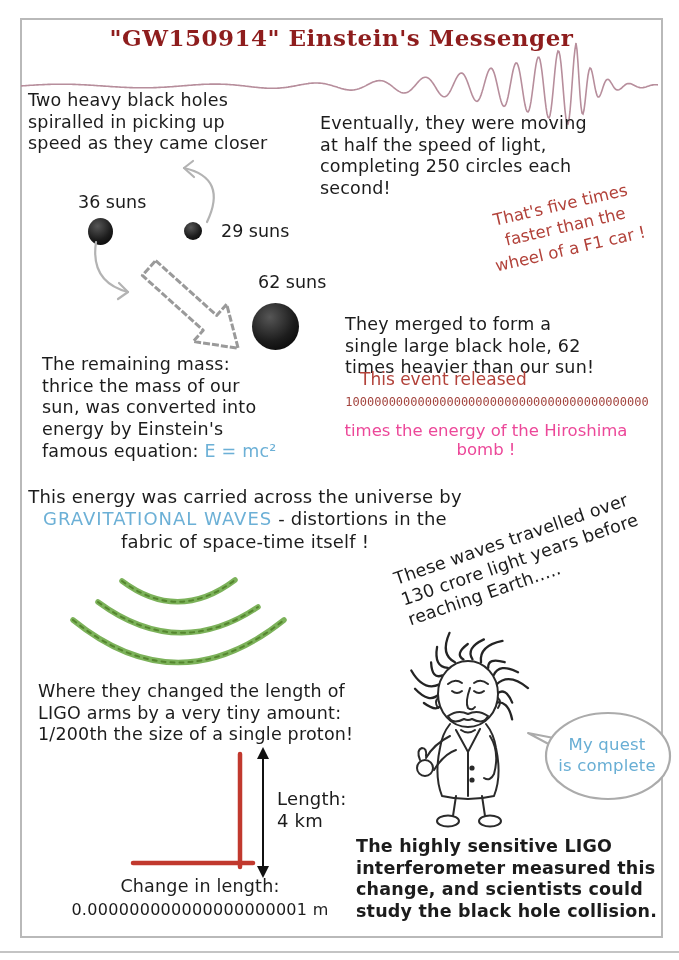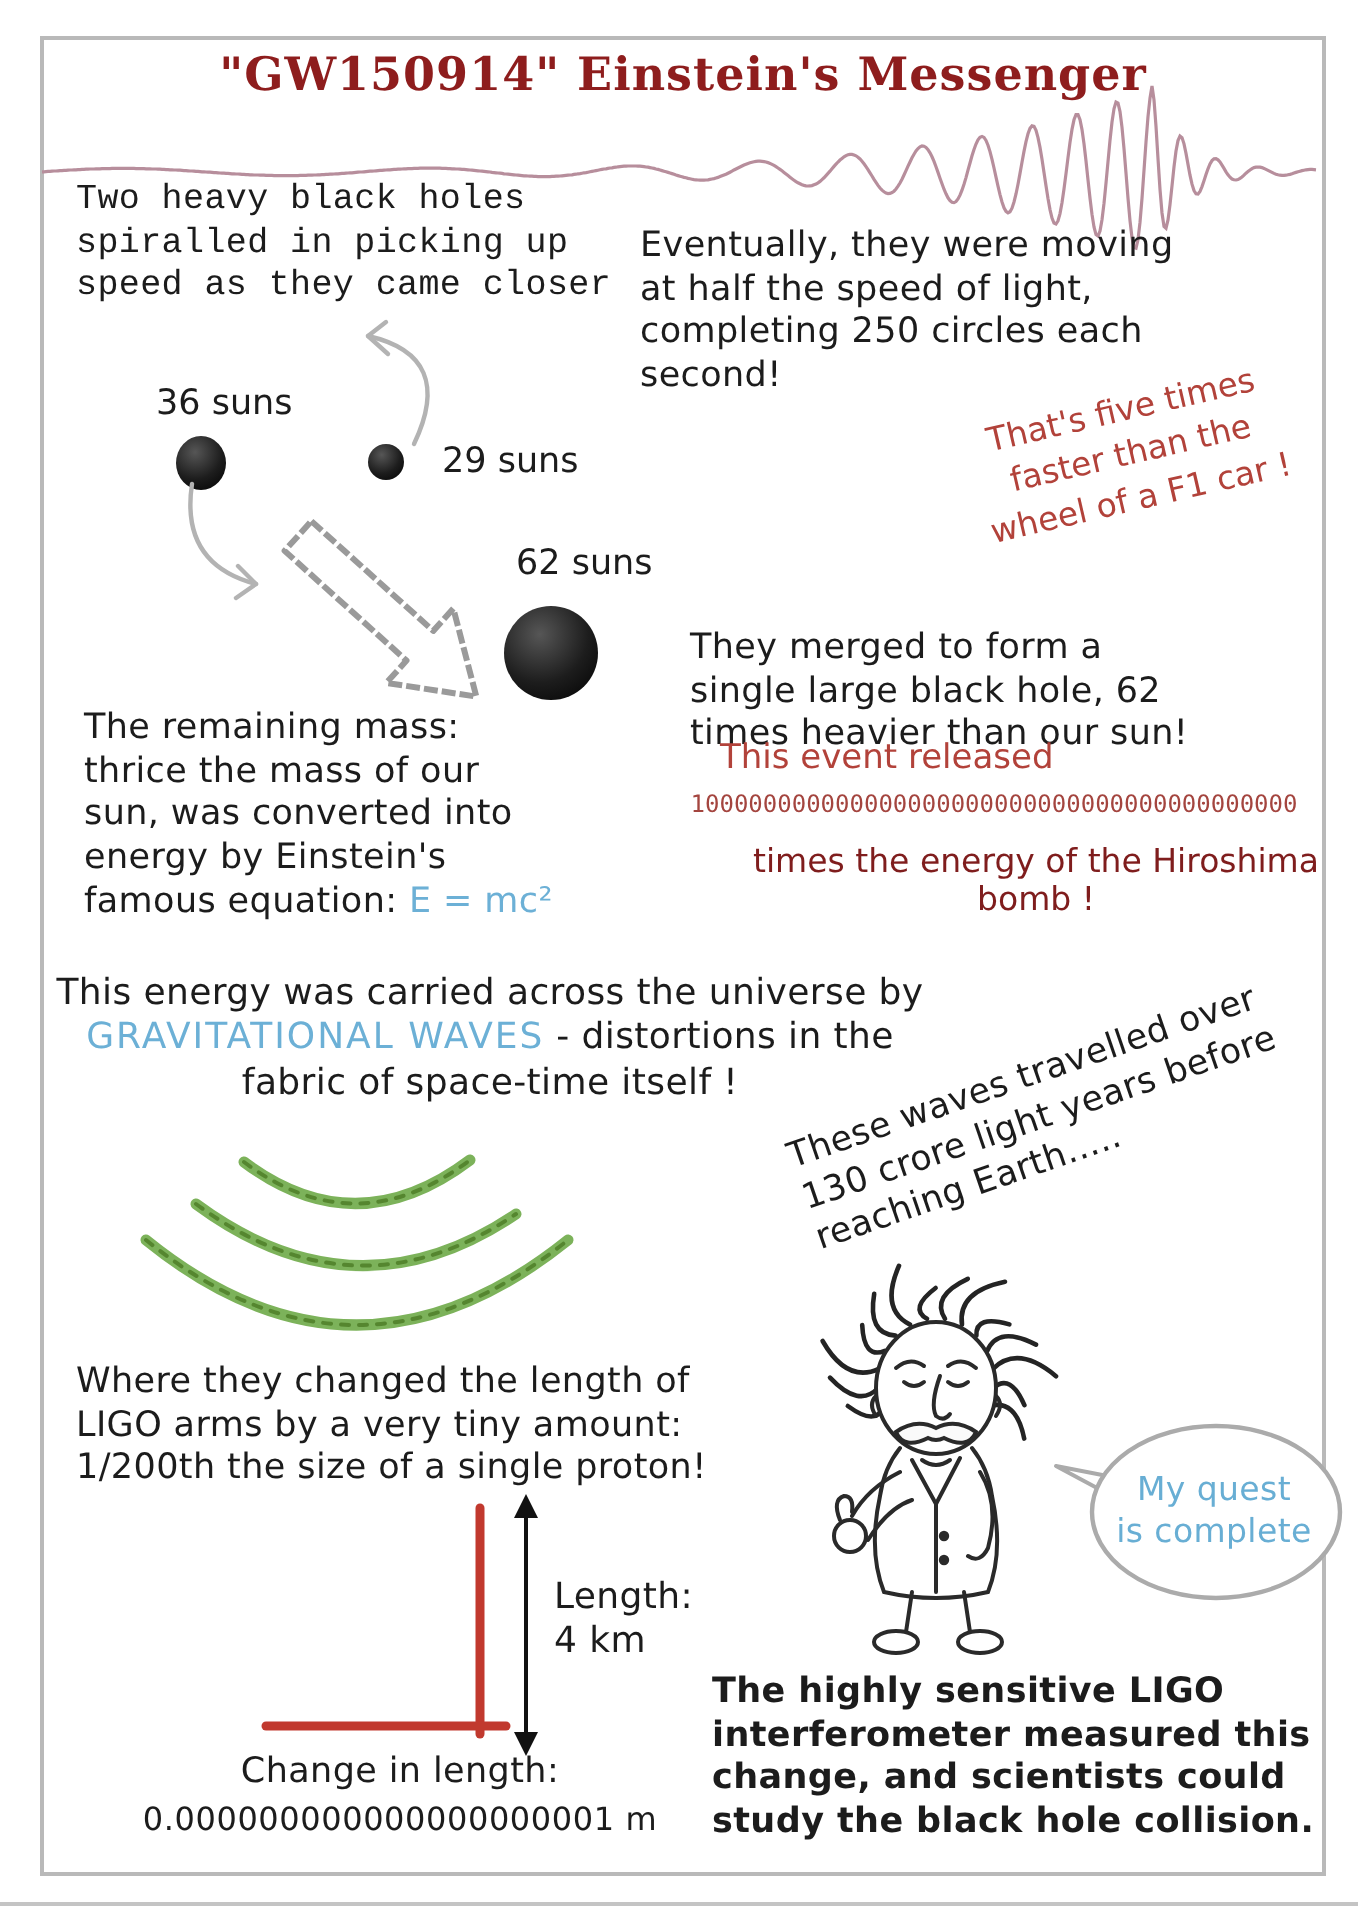--- a/index.html
+++ b/index.html
@@ -12,39 +12,39 @@
   .blue{color:#6cb0d6;}
 
   .card-border{left:20px;top:18px;width:643px;height:920px;border:2px solid #b9b9b9;box-sizing:border-box;background:#fff;}
   .bottom-rule{left:0;top:951px;width:679px;height:2px;background:#c4c4c4;}
 
   .title{left:20px;top:24px;width:643px;text-align:center;
     font-family:"DejaVu Serif",serif;font-weight:700;font-size:23px;color:#8e1d1d;letter-spacing:.5px;}
 
   #chirp-svg{left:21px;top:42px;}
 
-  .inspiral-caption{left:38px;top:90px;width:290px;font-family:Liberation Mono, monospace;}
+  .inspiral-caption{left:28px;top:90px;width:290px;}
   .bh-label{font-size:17.5px;}
   .bh{border-radius:50%;background:radial-gradient(circle at 38% 30%, #565656 0%, #1d1d1d 55%, #000 100%);}
   .bh1{left:88px;top:218px;width:25px;height:27px;}
   .bh2{left:184px;top:222px;width:18px;height:18px;}
   .bh3{left:252px;top:303px;width:47px;height:47px;}
   .bh1-label{left:78px;top:192px;}
   .bh2-label{left:221px;top:221px;}
   .bh3-label{left:258px;top:272px;}
 
   .orbit-caption{left:320px;top:113px;width:330px;}
   .f1-note{left:468px;top:194px;width:195px;color:#b2423a;font-size:16.5px;line-height:1.35;
     transform:rotate(-13deg);text-align:center;white-space:pre-line;}
 
   .merger-caption{left:345px;top:288px;width:320px;margin-top:26px;}
   .released-line{left:360px;top:369px;width:280px;color:#b2423a;font-size:17px;}
   .released-number{left:332px;top:395px;width:330px;color:#a4453f;font-size:12px;text-align:center;
     font-family:"DejaVu Sans Mono","DejaVu Sans",monospace;letter-spacing:0px;}
-  .released-tail{left:363px;top:421px;width:310px;color:#7f1d1d;font-size:16.5px;text-align:center;}
+  .released-tail{left:331px;top:421px;width:310px;color:#ec4899;font-size:16.5px;text-align:center;}
 
   .mass-caption{left:42px;top:354px;width:280px;}
   .waves-caption{left:15px;top:486px;width:460px;text-align:center;font-size:18px;}
   .waves-caption .blue{letter-spacing:1px;}
 
   .travel-note{left:402px;top:568px;width:290px;transform:rotate(-19deg);transform-origin:0 50%;}
 
   .ligo-change-caption{left:38px;top:681px;width:340px;}
   .arm-length-label{left:277px;top:788px;width:90px;font-size:18px;}
   .change-label{left:95px;top:876px;width:210px;text-align:center;}

